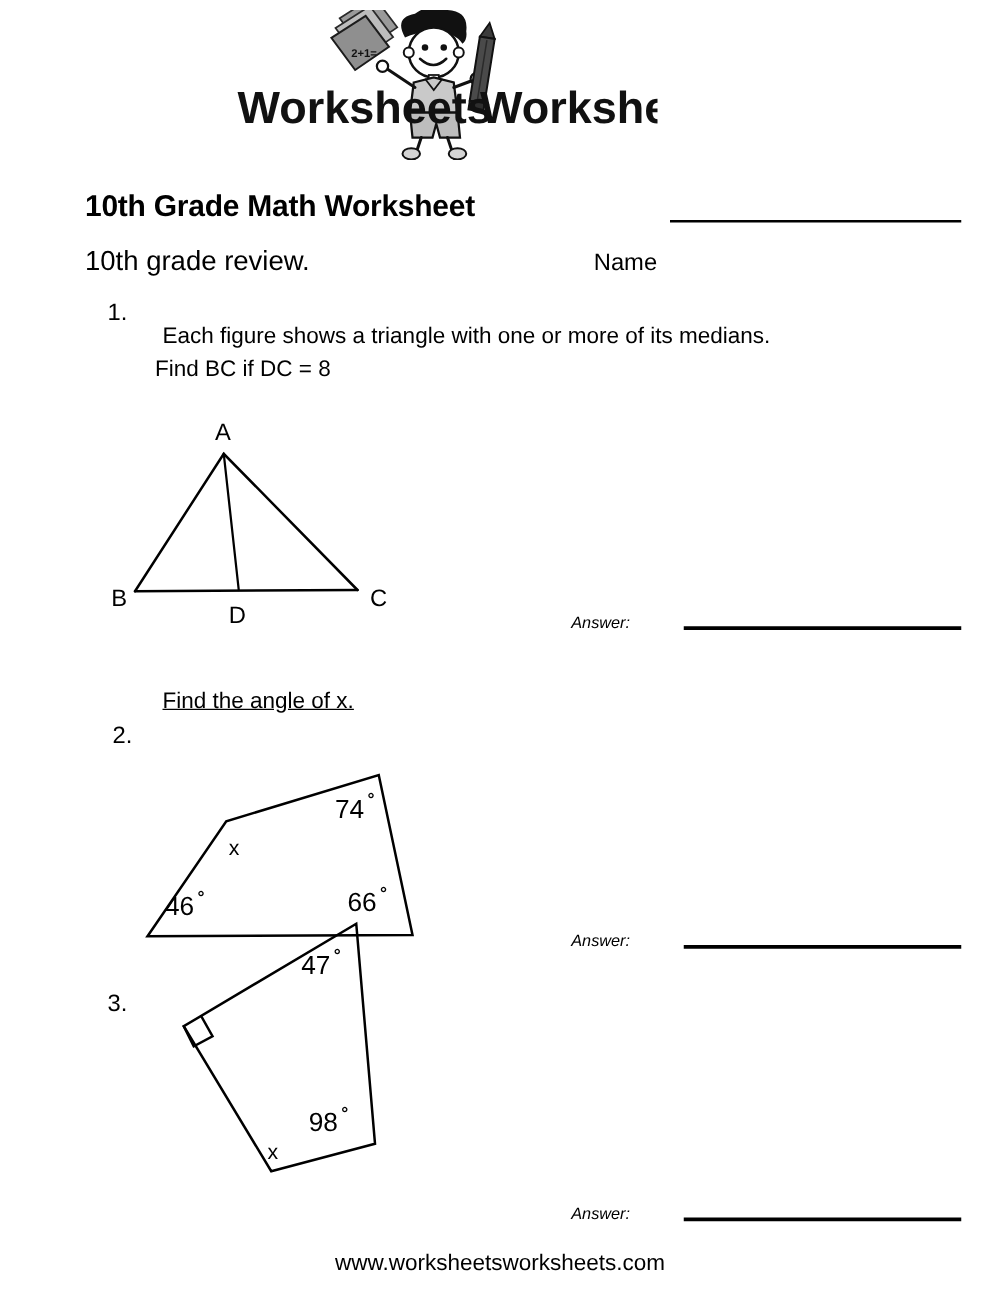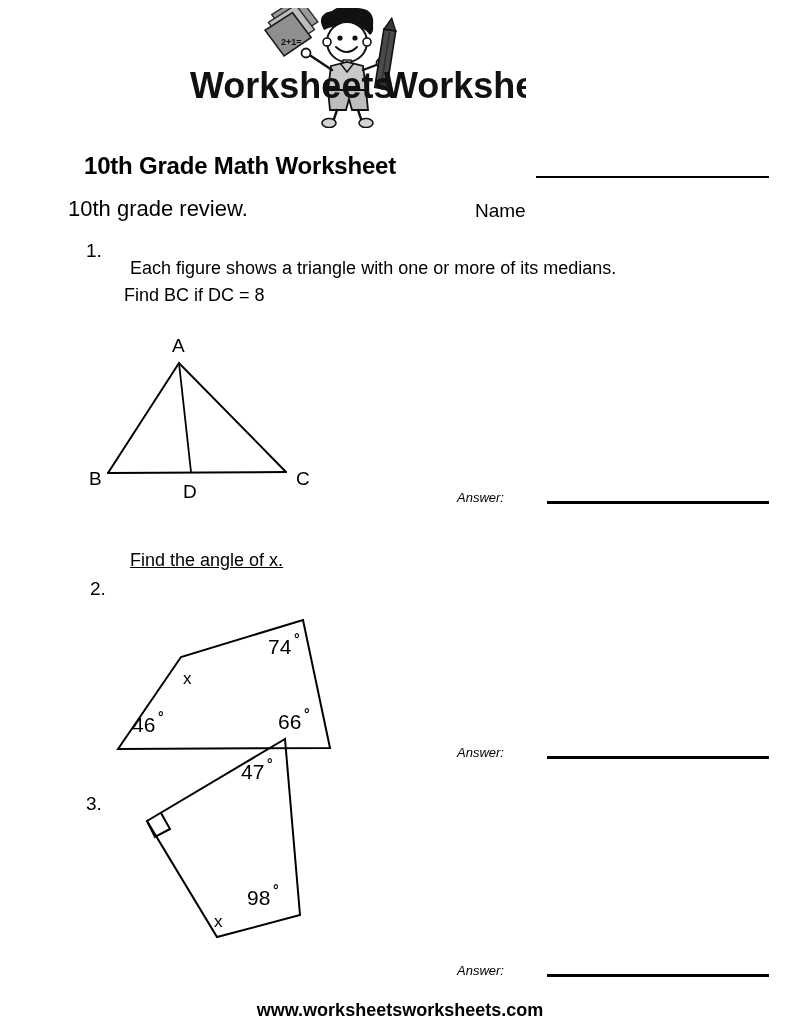--- a/index.html
+++ b/index.html
@@ -28,21 +28,20 @@
 
   
   .worksheet-title {
     position: absolute;
     left: 68px;
     top: 152px;
     font-size: 24px;
     font-weight: bold;
     letter-spacing: -0.2px;
     white-space: nowrap;
-    margin-left: 16px;
   }
   .worksheet-subtitle {
     position: absolute;
     left: 68px;
     top: 196px;
     font-size: 22px;
     white-space: nowrap;
   }
   .name-label {
     position: absolute;
@@ -124,21 +123,20 @@
   }
 
   
   .footer-url {
     position: absolute;
     left: 0;
     top: 1000px;
     width: 800px;
     text-align: center;
     font-size: 18px;
-    font-weight: bold;
   }
 </style>
 </head>
 <body>
 
 <div class="logo-wrap">
   <svg class="logo-svg" width="340" height="120" viewBox="0 0 340 120">
 
     <g transform="translate(72,10) rotate(-22)">
       <polygon points="14,2 46,-4 54,26 22,33" fill="#9a9a9a" stroke="#2a2a2a" stroke-width="1.4"></polygon>

